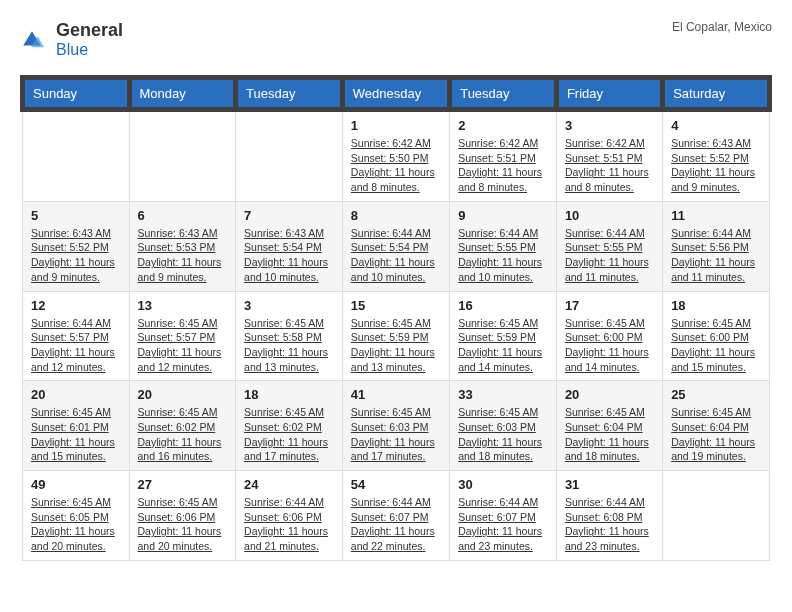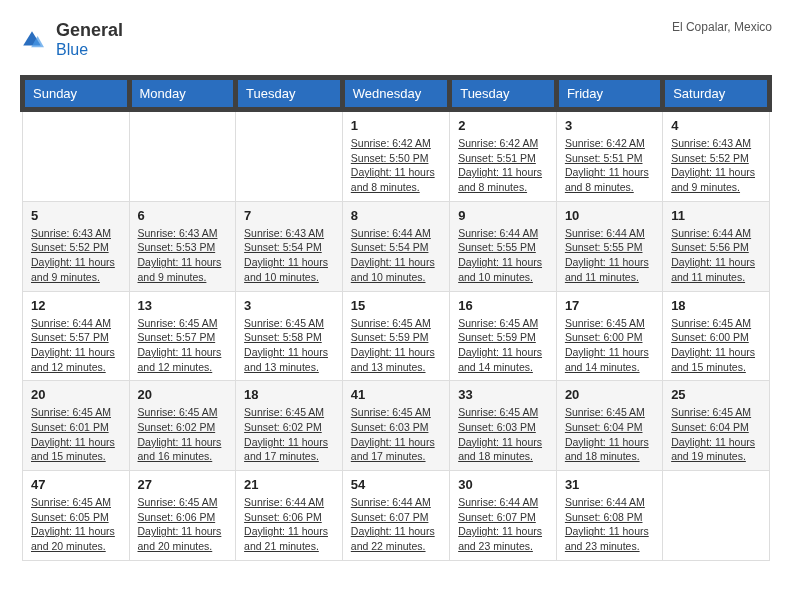--- a/index.html
+++ b/index.html
@@ -219,29 +219,29 @@
           <div class="day-number">20</div>
           <div class="day-info">Sunrise: 6:45 AM<br>Sunset: 6:04 PM<br>Daylight: 11 hours and 18 minutes.</div>
         </td>
         <td>
           <div class="day-number">25</div>
           <div class="day-info">Sunrise: 6:45 AM<br>Sunset: 6:04 PM<br>Daylight: 11 hours and 19 minutes.</div>
         </td>
       </tr>
       <tr>
         <td>
-          <div class="day-number">47</div>
+          <div class="day-number">49</div>
           <div class="day-info">Sunrise: 6:45 AM<br>Sunset: 6:05 PM<br>Daylight: 11 hours and 20 minutes.</div>
         </td>
         <td>
           <div class="day-number">27</div>
           <div class="day-info">Sunrise: 6:45 AM<br>Sunset: 6:06 PM<br>Daylight: 11 hours and 20 minutes.</div>
         </td>
         <td>
-          <div class="day-number">21</div>
+          <div class="day-number">24</div>
           <div class="day-info">Sunrise: 6:44 AM<br>Sunset: 6:06 PM<br>Daylight: 11 hours and 21 minutes.</div>
         </td>
         <td>
           <div class="day-number">54</div>
           <div class="day-info">Sunrise: 6:44 AM<br>Sunset: 6:07 PM<br>Daylight: 11 hours and 22 minutes.</div>
         </td>
         <td>
           <div class="day-number">30</div>
           <div class="day-info">Sunrise: 6:44 AM<br>Sunset: 6:07 PM<br>Daylight: 11 hours and 23 minutes.</div>
         </td>

